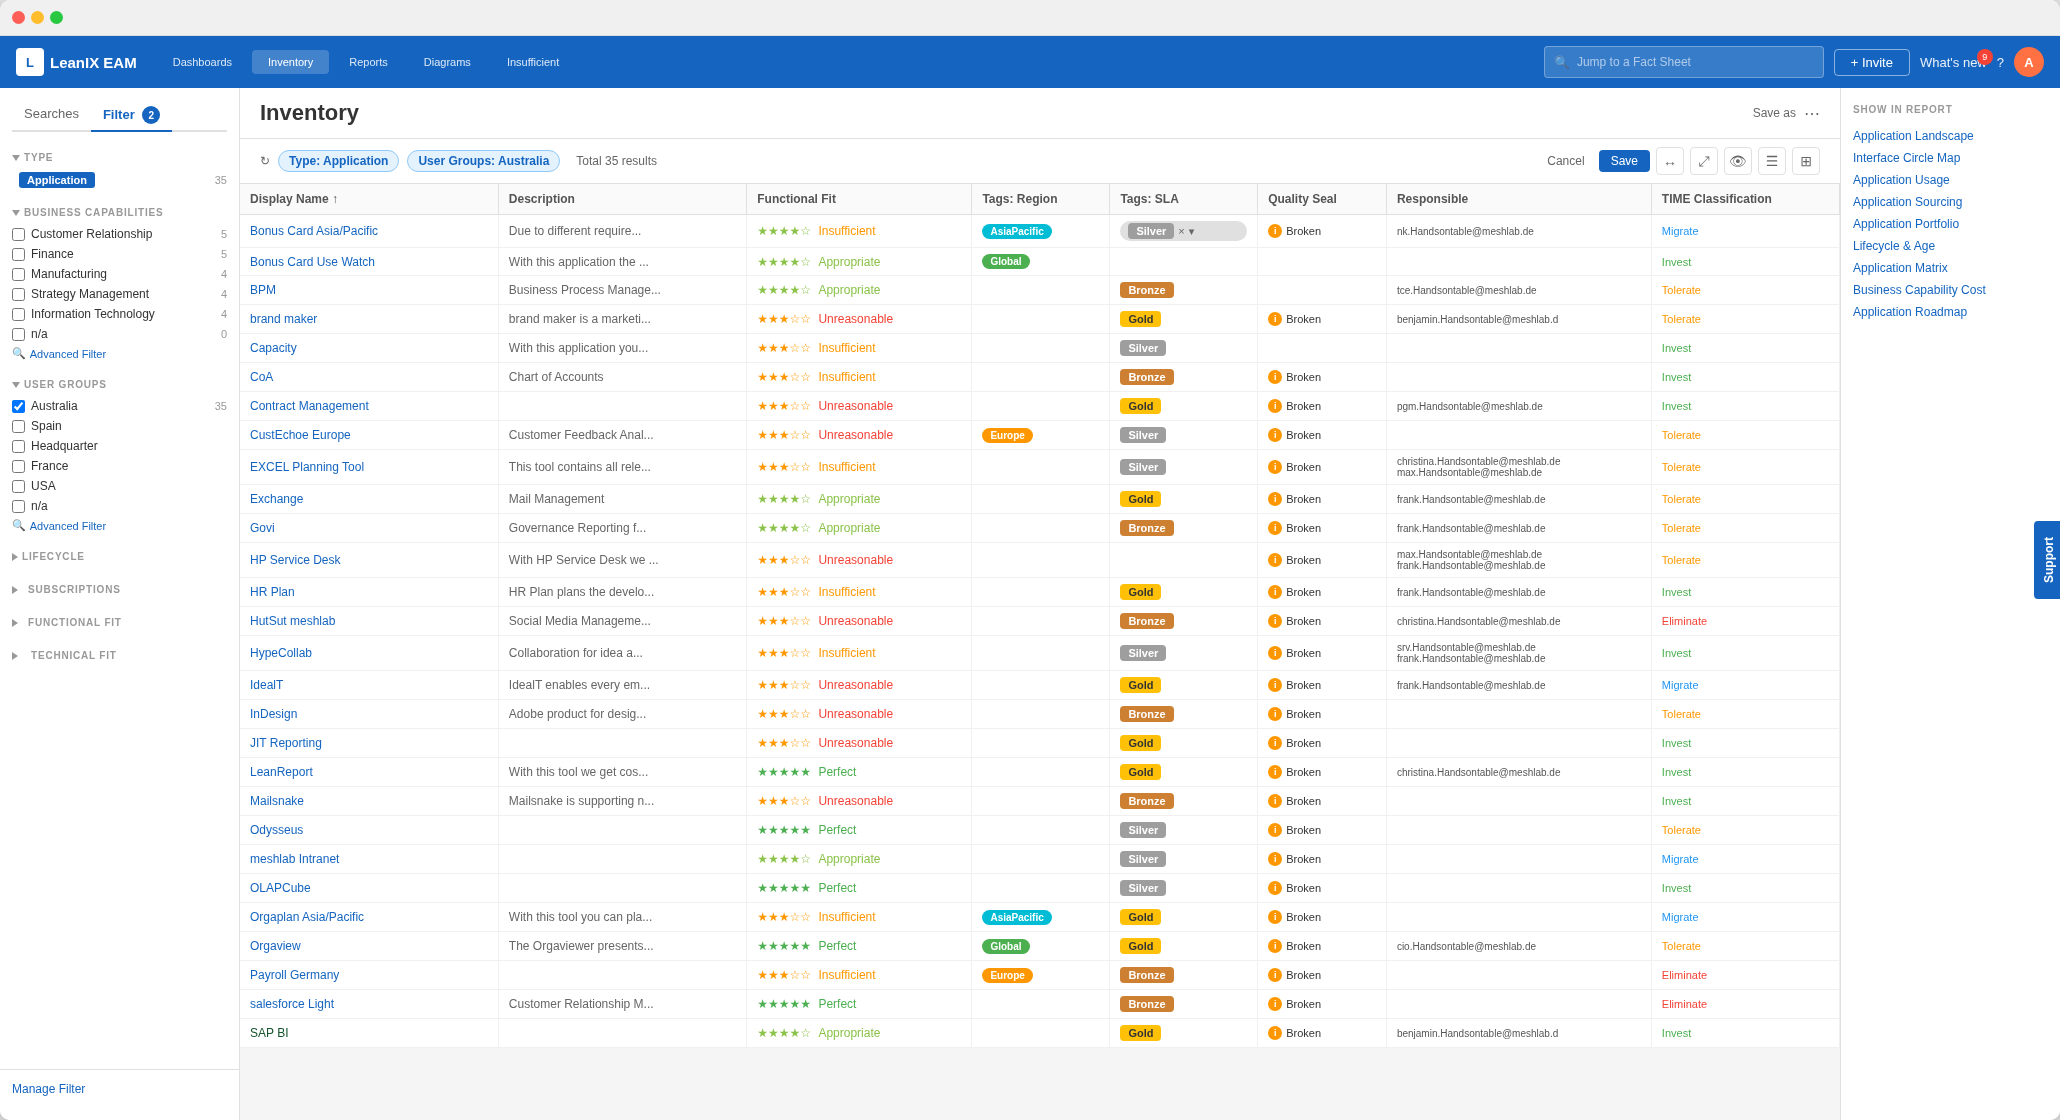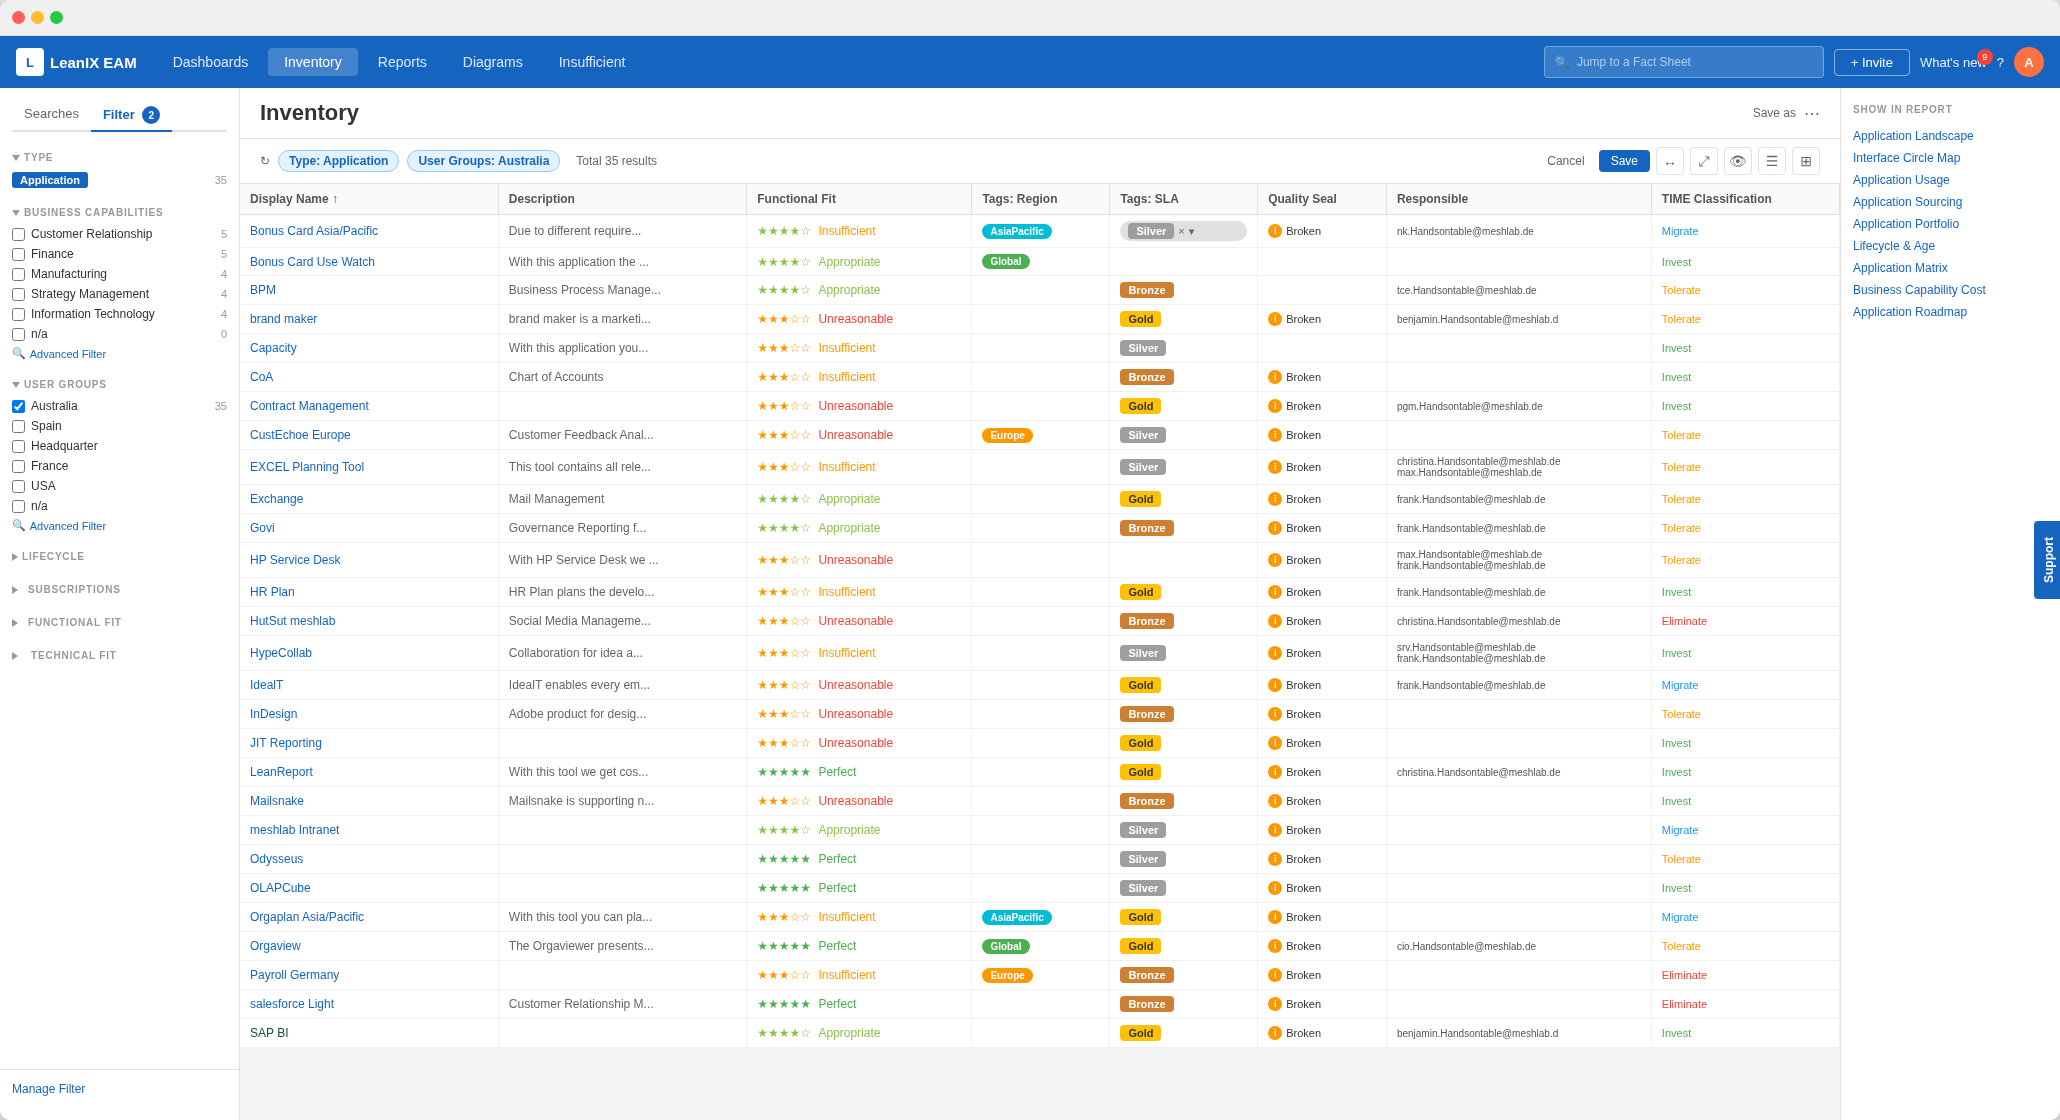--- a/index.html
+++ b/index.html
@@ -13,21 +13,21 @@
     .traffic-light { width: 13px; height: 13px; border-radius: 50%; }
     .tl-red { background: #ff5f57; }
     .tl-yellow { background: #ffbd2e; }
     .tl-green { background: #28c840; }
 
     
     .navbar { background: #1565c0; height: 52px; display: flex; align-items: center; padding: 0 16px; gap: 0; }
     .logo { color: #fff; font-weight: 700; font-size: 15px; display: flex; align-items: center; gap: 6px; margin-right: 20px; }
     .logo-icon { background: #fff; color: #1565c0; width: 28px; height: 28px; border-radius: 4px; display: flex; align-items: center; justify-content: center; font-weight: 900; font-size: 13px; }
     .nav-items { display: flex; gap: 4px; flex: 1; }
-    .nav-item { color: rgba(255,255,255,0.85); padding: 6px 16px; border-radius: 4px; cursor: pointer; font-size: 14px; font-weight: 500; }
+    .nav-item { color: rgba(255,255,255,0.85); padding: 6px 16px; border-radius: 4px; cursor: pointer; font-size: 11px; font-weight: 500; }
     .nav-item:hover, .nav-item.active { background: rgba(255,255,255,0.2); color: #fff; }
     .nav-right { display: flex; align-items: center; gap: 10px; margin-left: auto; }
     .search-bar { background: rgba(255,255,255,0.15); border: 1px solid rgba(255,255,255,0.3); border-radius: 4px; height: 32px; width: 280px; display: flex; align-items: center; padding: 0 10px; color: rgba(255,255,255,0.7); font-size: 13px; }
     .invite-btn { background: transparent; border: 1px solid rgba(255,255,255,0.5); color: #fff; border-radius: 4px; padding: 5px 16px; font-size: 13px; cursor: pointer; }
     .whats-new { color: rgba(255,255,255,0.9); font-size: 13px; cursor: pointer; position: relative; }
     .badge { background: #f44336; color: #fff; border-radius: 50%; width: 16px; height: 16px; font-size: 9px; display: inline-flex; align-items: center; justify-content: center; position: absolute; top: -6px; right: -6px; }
     .help-btn { color: rgba(255,255,255,0.9); font-size: 13px; cursor: pointer; }
     .avatar { width: 30px; height: 30px; border-radius: 50%; background: #ff7043; display: flex; align-items: center; justify-content: center; color: #fff; font-size: 13px; font-weight: 700; cursor: pointer; }
 
     
@@ -40,21 +40,21 @@
     .sidebar-tab.active { color: #1565c0; border-bottom-color: #1565c0; font-weight: 600; }
     .filter-badge { background: #1565c0; color: #fff; border-radius: 50%; width: 18px; height: 18px; font-size: 10px; display: inline-flex; align-items: center; justify-content: center; margin-left: 4px; }
 
     .sidebar-section { margin: 8px 12px; }
     .sidebar-section-title { font-size: 10px; font-weight: 700; color: #999; letter-spacing: 0.8px; margin-bottom: 6px; cursor: pointer; display: flex; align-items: center; gap: 4px; }
 
     .filter-item { display: flex; align-items: center; gap: 6px; padding: 3px 0; font-size: 12px; color: #333; }
     .filter-item input[type=checkbox] { width: 13px; height: 13px; }
     .filter-count { margin-left: auto; color: #999; font-size: 11px; }
 
-    .type-tag { background: #1565c0; color: #fff; border-radius: 3px; padding: 2px 8px; font-size: 11px; font-weight: 600; }
+    .type-tag { background: #1565c0; color: #fff; border-radius: 3px; padding: 2px 8px; font-size: 11px; font-weight: 600; margin-left: 7px; }
 
     .advanced-filter { color: #1565c0; font-size: 11px; cursor: pointer; display: flex; align-items: center; gap: 4px; padding: 3px 0; }
 
     .manage-filter { padding: 12px; margin-top: auto; border-top: 1px solid #e0e0e0; color: #1565c0; font-size: 12px; cursor: pointer; }
 
     
     .content { flex: 1; display: flex; flex-direction: column; overflow: hidden; background: #f5f5f5; }
 
     .content-header { background: #fff; padding: 12px 20px; border-bottom: 1px solid #e0e0e0; display: flex; align-items: center; justify-content: space-between; }
     .page-title { font-size: 22px; font-weight: 600; color: #333; }
@@ -670,52 +670,52 @@
     <td><span class="sla-badge sla-bronze">Bronze</span></td>
     <td>
                   <div class="quality-badge"><div class="quality-dot">i</div> Broken</div>
                 </td>
     <td>
                   <div class="email-cell"></div>
                 </td>
     <td><span class="time-class tc-invest">Invest</span></td>
   </tr>
               <tr>
+    <td style="color:#1565c0;cursor:pointer;font-weight:500">Odysseus</td>
+    <td style="color:#666;max-width:180px;overflow:hidden;text-overflow:ellipsis;white-space:nowrap"></td>
+    <td>
+      <span style="color:#4caf50">★★★★★</span>
+      <span style="color:#4caf50;margin-left:4px">Perfect</span>
+    </td>
+    <td></td>
+    <td><span class="sla-badge sla-silver">Silver</span></td>
+    <td>
+                  <div class="quality-badge"><div class="quality-dot">i</div> Broken</div>
+                </td>
+    <td>
+                  <div class="email-cell"></div>
+                </td>
+    <td><span class="time-class tc-tolerate">Tolerate</span></td>
+  </tr>
+              <tr>
     <td style="color:#1565c0;cursor:pointer;font-weight:500">meshlab Intranet</td>
     <td style="color:#666;max-width:180px;overflow:hidden;text-overflow:ellipsis;white-space:nowrap"></td>
     <td>
       <span style="color:#8bc34a">★★★★☆</span>
       <span style="color:#8bc34a;margin-left:4px">Appropriate</span>
     </td>
     <td></td>
     <td><span class="sla-badge sla-silver">Silver</span></td>
     <td>
                   <div class="quality-badge"><div class="quality-dot">i</div> Broken</div>
                 </td>
     <td>
                   <div class="email-cell"></div>
                 </td>
     <td><span class="time-class tc-migrate">Migrate</span></td>
-  </tr>
-              <tr>
-    <td style="color:#1565c0;cursor:pointer;font-weight:500">Odysseus</td>
-    <td style="color:#666;max-width:180px;overflow:hidden;text-overflow:ellipsis;white-space:nowrap"></td>
-    <td>
-      <span style="color:#4caf50">★★★★★</span>
-      <span style="color:#4caf50;margin-left:4px">Perfect</span>
-    </td>
-    <td></td>
-    <td><span class="sla-badge sla-silver">Silver</span></td>
-    <td>
-                  <div class="quality-badge"><div class="quality-dot">i</div> Broken</div>
-                </td>
-    <td>
-                  <div class="email-cell"></div>
-                </td>
-    <td><span class="time-class tc-tolerate">Tolerate</span></td>
   </tr>
               <tr>
     <td style="color:#1565c0;cursor:pointer;font-weight:500">OLAPCube</td>
     <td style="color:#666;max-width:180px;overflow:hidden;text-overflow:ellipsis;white-space:nowrap"></td>
     <td>
       <span style="color:#4caf50">★★★★★</span>
       <span style="color:#4caf50;margin-left:4px">Perfect</span>
     </td>
     <td></td>
     <td><span class="sla-badge sla-silver">Silver</span></td>

